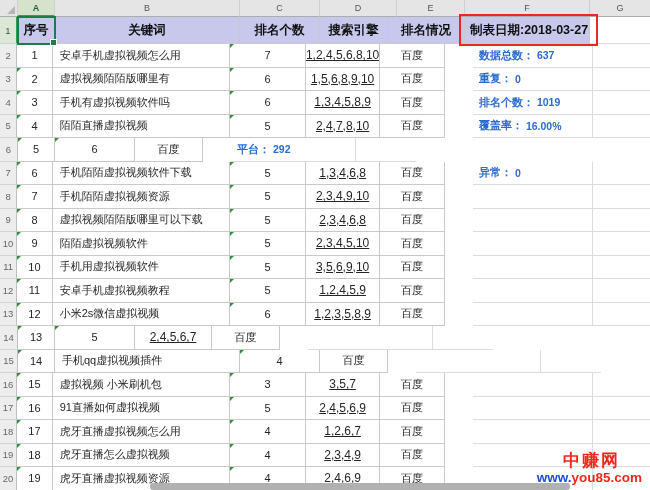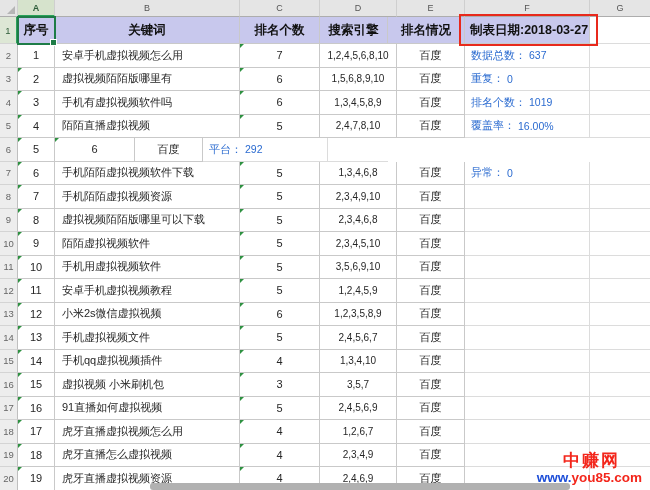--- a/index.html
+++ b/index.html
@@ -34,22 +34,22 @@
   
   .cell{
     box-sizing:border-box;position:relative;
     border-right:1px solid #c9c9c9;border-bottom:1px solid #c9c9c9;
     display:flex;align-items:center;justify-content:center;
     font-size:11px;color:#262626;background:#fff;overflow:hidden;white-space:nowrap;
   }
   .cell.light{border-right:1px solid #dcdcdc;border-bottom:1px solid #dcdcdc;}
   .cell.left{justify-content:flex-start;padding-left:7px;}
   .hdr{background:var(--lavender,#c8c8ed);font-weight:bold;font-size:12.5px;color:#111;}
-  .ranks{font-size:10px;}
-  .stat{font-weight:normal;color:var(--blue,#2b6bd0);font-size:11px;}
+  .ranks{font-size:12px;text-decoration:underline;}
+  .stat{font-weight:bold;color:var(--blue,#2b6bd0);font-size:11px;margin-left:28px;}
   .stat .v{margin-left:3px;font-size:10.5px;}
   
   .tri{position:absolute;top:0;left:0;width:0;height:0;
     border-top:4px solid #2e9141;border-right:4px solid transparent;}
   
   #a1-select{
     position:absolute;left:17px;top:16px;width:39px;height:29px;box-sizing:border-box;
     border:2px solid #1e7c47;pointer-events:none;
   }
   #a1-select .handle{
@@ -231,33 +231,31 @@
         <div class="cell left" style="width: 185px;">小米2s微信虚拟视频</div>
         <div class="cell" style="width: 80px;">6<span class="tri"></span></div>
         <div class="cell ranks" style="width: 77px;">1,2,3,5,8,9</div>
         <div class="cell" style="width: 68px;">百度</div>
         <div class="cell light left stat" style="width: 125px; padding-left: 6px;"></div>
         <div class="cell light" style="width: 60px; border-right: none;"></div>
       </div>
       <div class="rowflex" style="height: 23.5px;">
         <div class="gut" style="width: 18px;">14</div>
         <div class="cell" style="width: 37px;">13<span class="tri"></span></div>
-        <div class="cell left" style="width: 185px;">手机虚拟视频文件</div>
         <div class="cell" style="width: 80px;">5<span class="tri"></span></div>
         <div class="cell ranks" style="width: 77px;">2,4,5,6,7</div>
         <div class="cell" style="width: 68px;">百度</div>
         <div class="cell light left stat" style="width: 125px; padding-left: 6px;"></div>
         <div class="cell light" style="width: 60px; border-right: none;"></div>
       </div>
       <div class="rowflex" style="height: 23.5px;">
         <div class="gut" style="width: 18px;">15</div>
         <div class="cell" style="width: 37px;">14<span class="tri"></span></div>
         <div class="cell left" style="width: 185px;">手机qq虚拟视频插件</div>
         <div class="cell" style="width: 80px;">4<span class="tri"></span></div>
-        <div class="cell ranks" style="width: 77px;">1,3,4,10</div>
         <div class="cell" style="width: 68px;">百度</div>
         <div class="cell light left stat" style="width: 125px; padding-left: 6px;"></div>
         <div class="cell light" style="width: 60px; border-right: none;"></div>
       </div>
       <div class="rowflex" style="height: 23.5px;">
         <div class="gut" style="width: 18px;">16</div>
         <div class="cell" style="width: 37px;">15<span class="tri"></span></div>
         <div class="cell left" style="width: 185px;">虚拟视频 小米刷机包</div>
         <div class="cell" style="width: 80px;">3<span class="tri"></span></div>
         <div class="cell ranks" style="width: 77px;">3,5,7</div>

